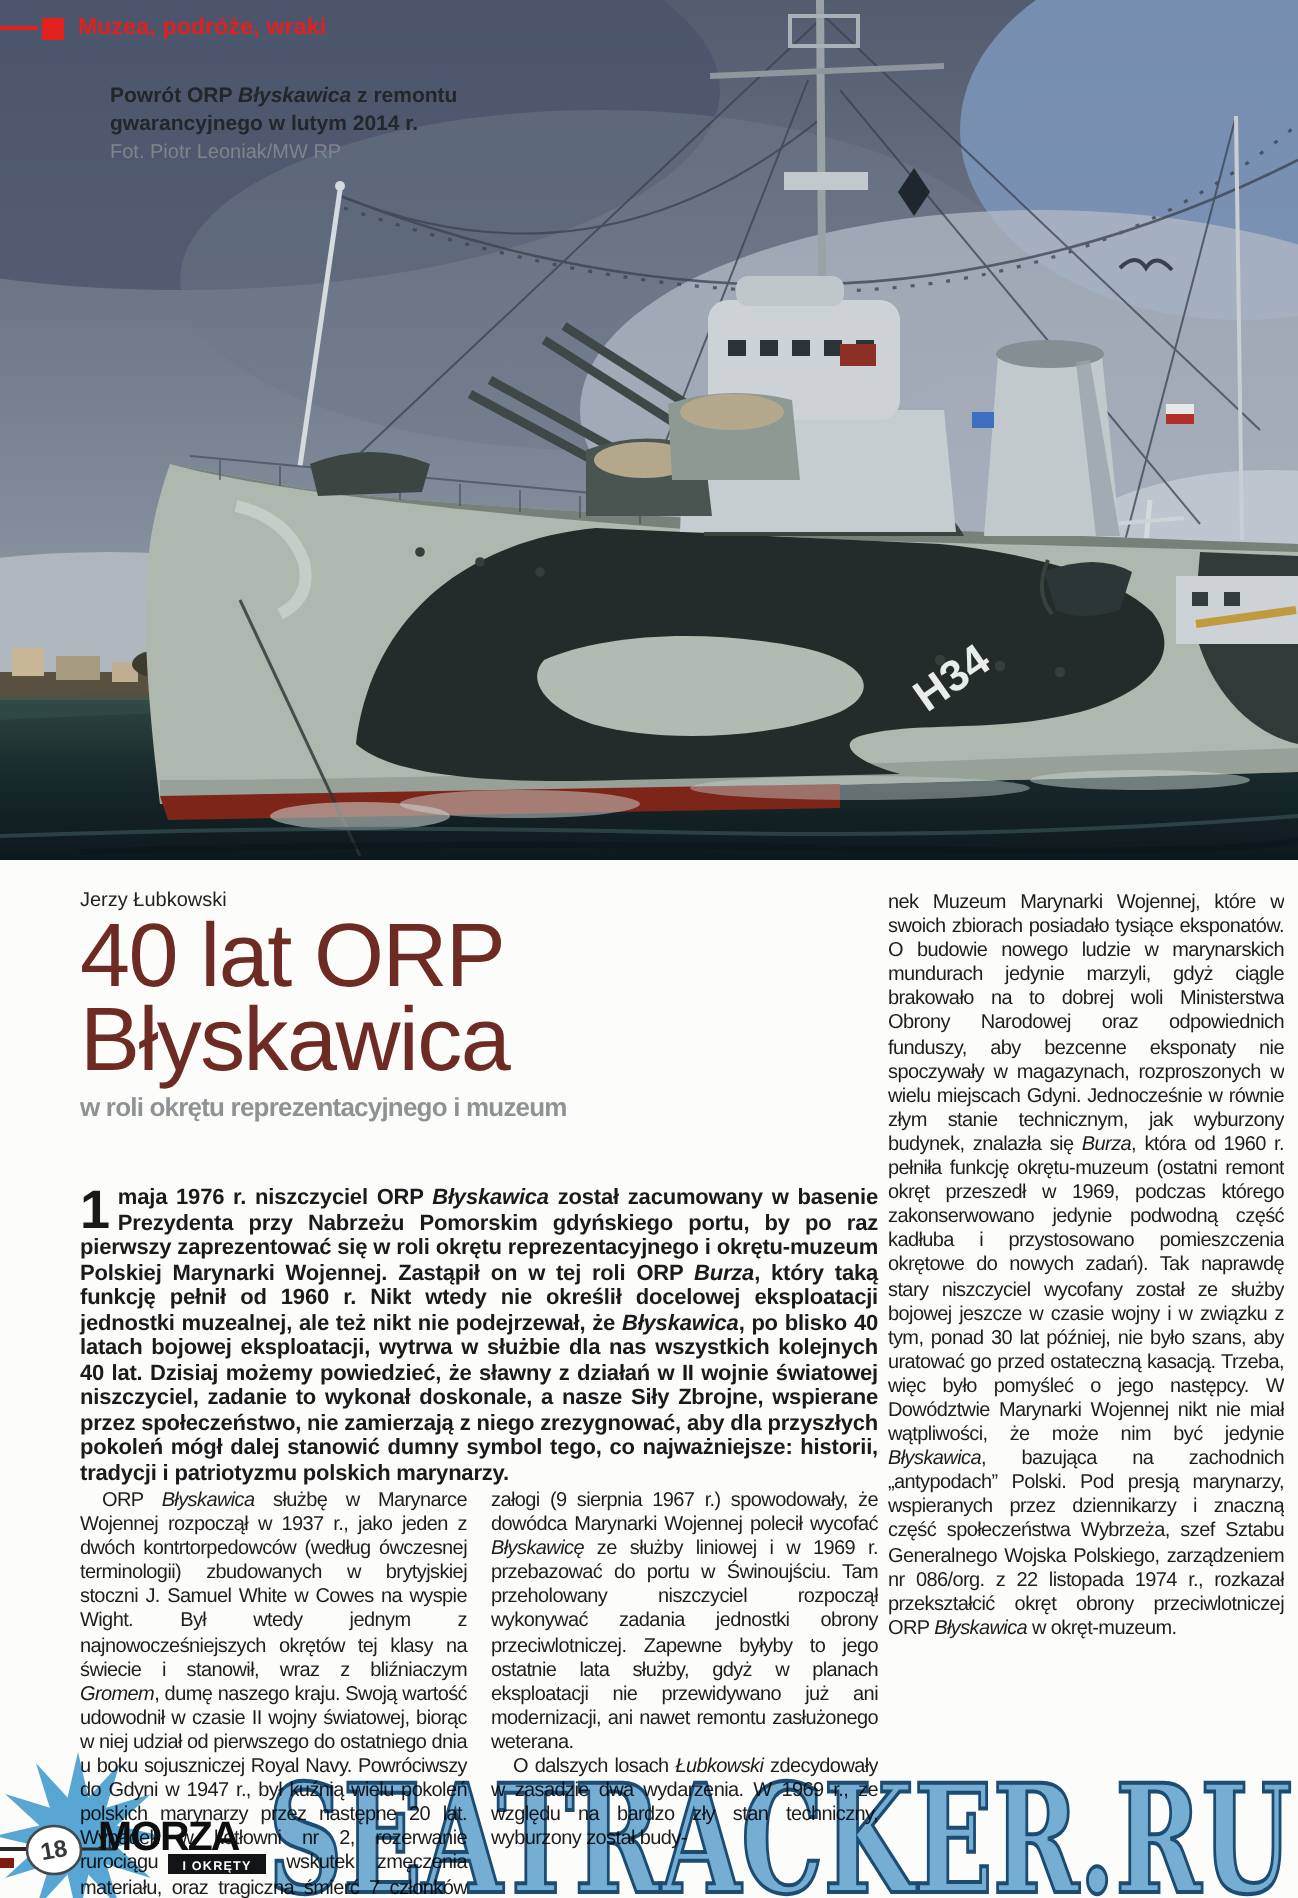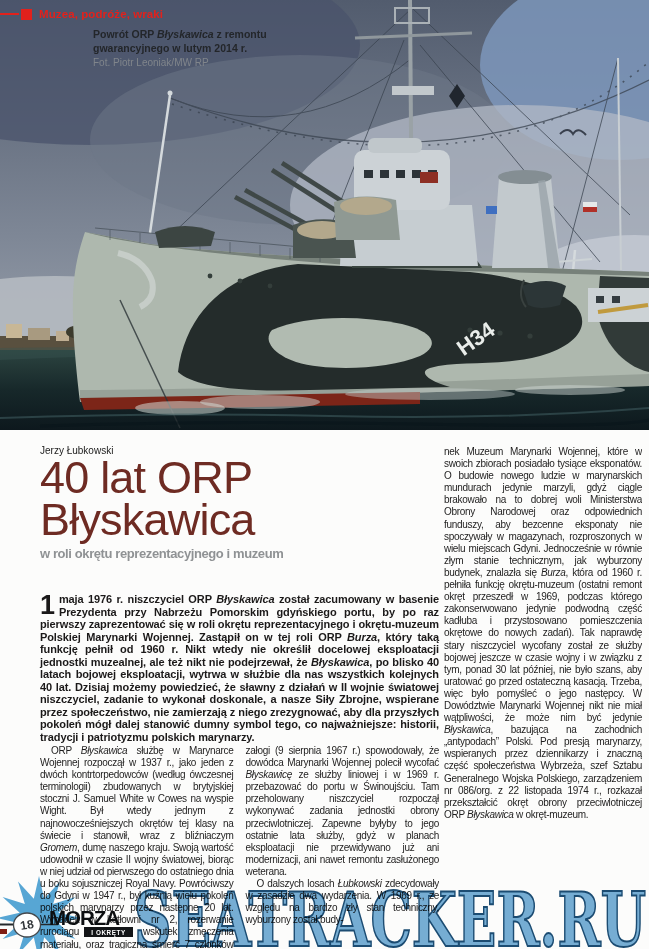--- a/index.html
+++ b/index.html
@@ -7,21 +7,21 @@
         font-family:"Liberation Sans",sans-serif;color:#1e1d1d;}
   
   .photo{position:absolute;left:0;top:0;width:649px;height:430px;}
   .photo svg{display:block;}
   
   .category{position:absolute;left:0;top:8px;display:flex;align-items:center;z-index:5;}
   .cat-line{width:19px;height:2px;background:#e2211c;}
   .cat-square{width:11px;height:11px;background:#e2211c;margin-left:2px;}
   .cat-label{color:#e2211c;font-weight:bold;font-size:11.5px;margin-left:7px;letter-spacing:.1px;}
   
-  .caption{position:absolute;left:55px;top:28px;width:205px;z-index:5;font-size:10.5px;line-height:1.3;margin-left:38px;}
+  .caption{position:absolute;left:55px;top:42px;width:205px;z-index:5;font-size:10.5px;line-height:1.3;}
   .caption .main{font-weight:bold;color:#23262a;}
   .caption .credit{color:#80858b;font-size:10px;margin-top:1px;}
   
   .article-left{position:absolute;left:40px;top:444px;width:399px;}
   .author{font-size:10px;line-height:13px;color:#222;}
   .title{font-size:45px;line-height:42px;font-weight:normal;color:#6e2b23;letter-spacing:-.8px;margin:0;}
   .subtitle{font-size:13px;line-height:26px;font-weight:bold;color:#8f9294;letter-spacing:-.4px;margin:0;}
   .lead{margin:26px 0 0;font-weight:bold;font-size:11px;line-height:12.5px;letter-spacing:-.1px;
         text-align:justify;color:#1b1919;}
   .dropcap{float:left;font-size:27px;line-height:23px;font-weight:bold;padding:1px 4px 0 0;color:#1b1919;}

